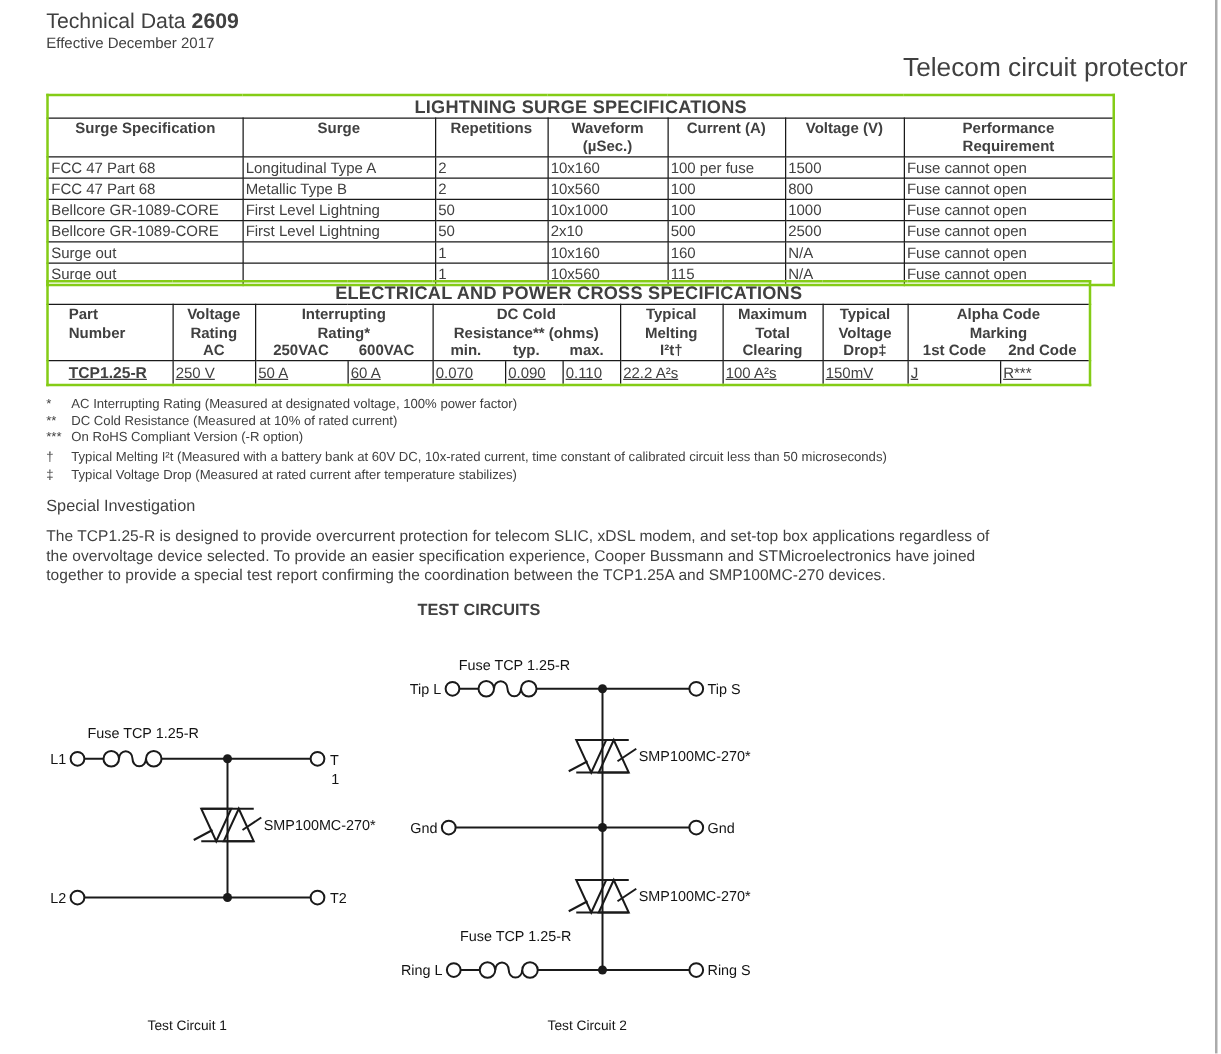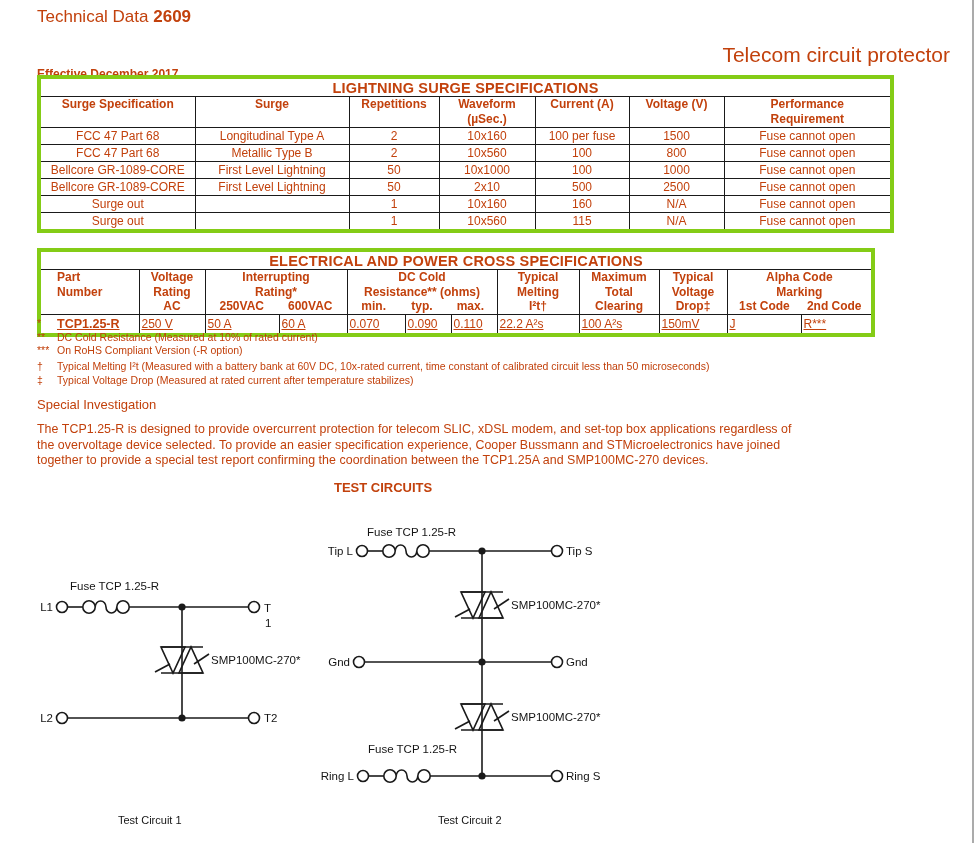--- a/index.html
+++ b/index.html
@@ -1,39 +1,39 @@
 <!DOCTYPE html>
 <html><head>
 <meta charset="utf-8">
 <style>
   html,body { margin:0; padding:0; background:#ffffff; }
   .page {
     position:relative; width:977px; height:843px; background:#ffffff;
-    font-family:"Liberation Sans","DejaVu Sans",sans-serif; color:#c2410c;
+    font-family:"Liberation Sans","DejaVu Sans",sans-serif; color:#404040;
     overflow:hidden;
   }
   .abs { position:absolute; }
 
   
   .edge-line { position:absolute; top:0; right:3px; width:2px; height:843px; background:#ababab; }
 
   
   .doc-title { left:37px; top:7px; font-size:17px; }
   .doc-title .num { font-weight:bold; }
-  .doc-effective { left:37px; top:27px; font-size:12px; font-weight:bold;margin-top:40px; }
+  .doc-effective { left:37px; top:27px; font-size:12px; font-weight:normal; }
   .header-right { top:2px; right:27px; text-align:right; line-height:18px; }
   .hr-1 { font-size:17.5px; }
   .hr-2 { font-size:21px;margin-top:44px; }
 
   
-  table.spec { border-collapse:collapse; table-layout:fixed; border:4px solid #84cc16; }
+  table.spec { border-collapse:collapse; table-layout:fixed; border:2px solid #84cc16; }
   table.spec td, table.spec th { border:1px solid #1a1a1a; padding:0 2px; overflow:hidden; white-space:nowrap; }
   .tbl-title td { font-weight:bold; font-size:14.5px; text-align:center; height:17px; line-height:16px; letter-spacing:.2px; padding:0; }
   .hdr th { font-weight:bold; font-size:12px; text-align:center; vertical-align:top; line-height:15px; padding-top:1px; border-bottom:2px solid #1a1a1a; background:#fff; }
-  .lightning td.dcell { font-size:12px; text-align:center; height:16px; line-height:14px; }
+  .lightning td.dcell { font-size:12px; height:16px; line-height:14px; }
   .elec .hl { line-height:14.5px; min-height:14.5px; font-weight:bold; font-size:12px; }
   .elec .sub { display:flex; font-weight:bold; font-size:12px; line-height:14.5px; }
   .elec .sub span { flex:1; text-align:center; }
   .elec th.left, .elec td.left { text-align:left; padding-left:16px; }
   .elec td.dcell { font-size:12px; text-align:left; height:18px; line-height:16px;text-decoration:underline; }
   .elec td.pn { font-weight:bold; font-size:12.5px; }
 
   
   .footnotes { left:37px; top:317px; width:900px; font-size:10.5px; line-height:12px; }
   .fn { display:flex; margin-bottom:1.5px; }
@@ -157,21 +157,21 @@
       <td class="dcell"></td>
       <td class="dcell">1</td>
       <td class="dcell">10x560</td>
       <td class="dcell">115</td>
       <td class="dcell">N/A</td>
       <td class="dcell">Fuse cannot open</td>
     </tr>
   </tbody>
     </table>
 
-  <table class="abs spec elec" style="left:37px; top:248px; width:836px;">
+  <table class="abs spec elec" style="left:37px; top:224px; width:836px;">
     <colgroup>
       <col style="width:100px">
         <col style="width:66px">
         <col style="width:74px">
         <col style="width:68px">
       <col style="width:58px">
         <col style="width:46px">
         <col style="width:46px">
         <col style="width:82px">
       <col style="width:80px">
@@ -248,20 +248,21 @@
       <td class="dcell">150mV</td>
       <td class="dcell">J</td>
       <td class="dcell">R***</td>
     </tr>
   </tbody>
     </table>
 
   <div class="abs footnotes">
     <div class="fn">
       <span class="m">*</span>
+      <span>AC Interrupting Rating (Measured at designated voltage, 100% power factor)</span>
     </div>
     <div class="fn">
       <span class="m">**</span>
       <span>DC Cold Resistance (Measured at 10% of rated current)</span>
     </div>
     <div class="fn">
       <span class="m">***</span>
       <span>On RoHS Compliant Version (-R option)</span>
     </div>
     <div class="fn gap">

